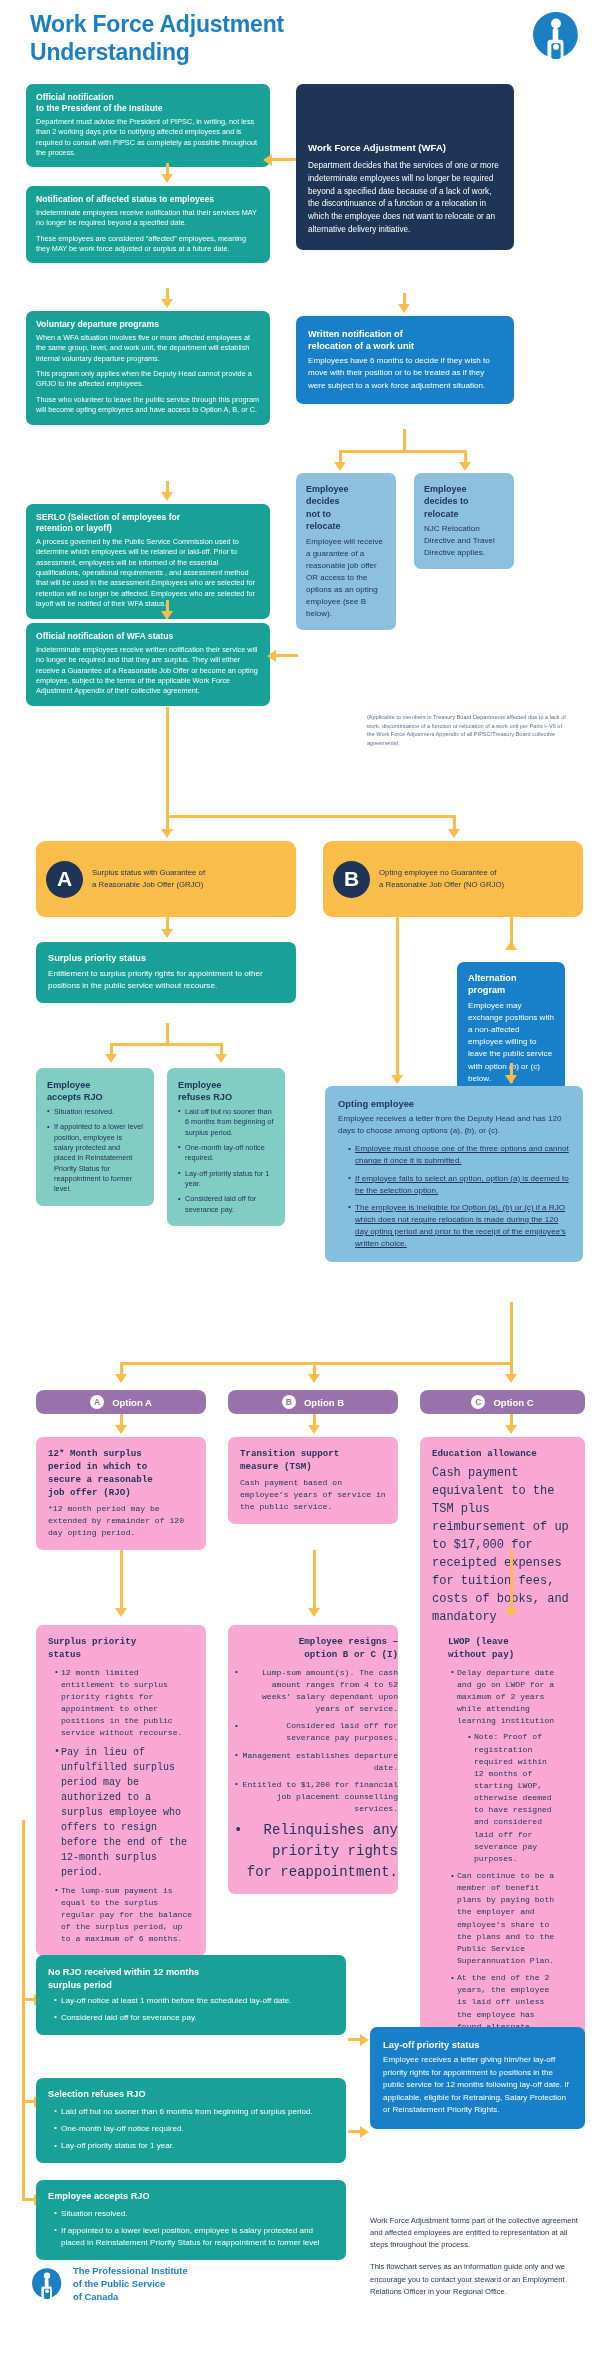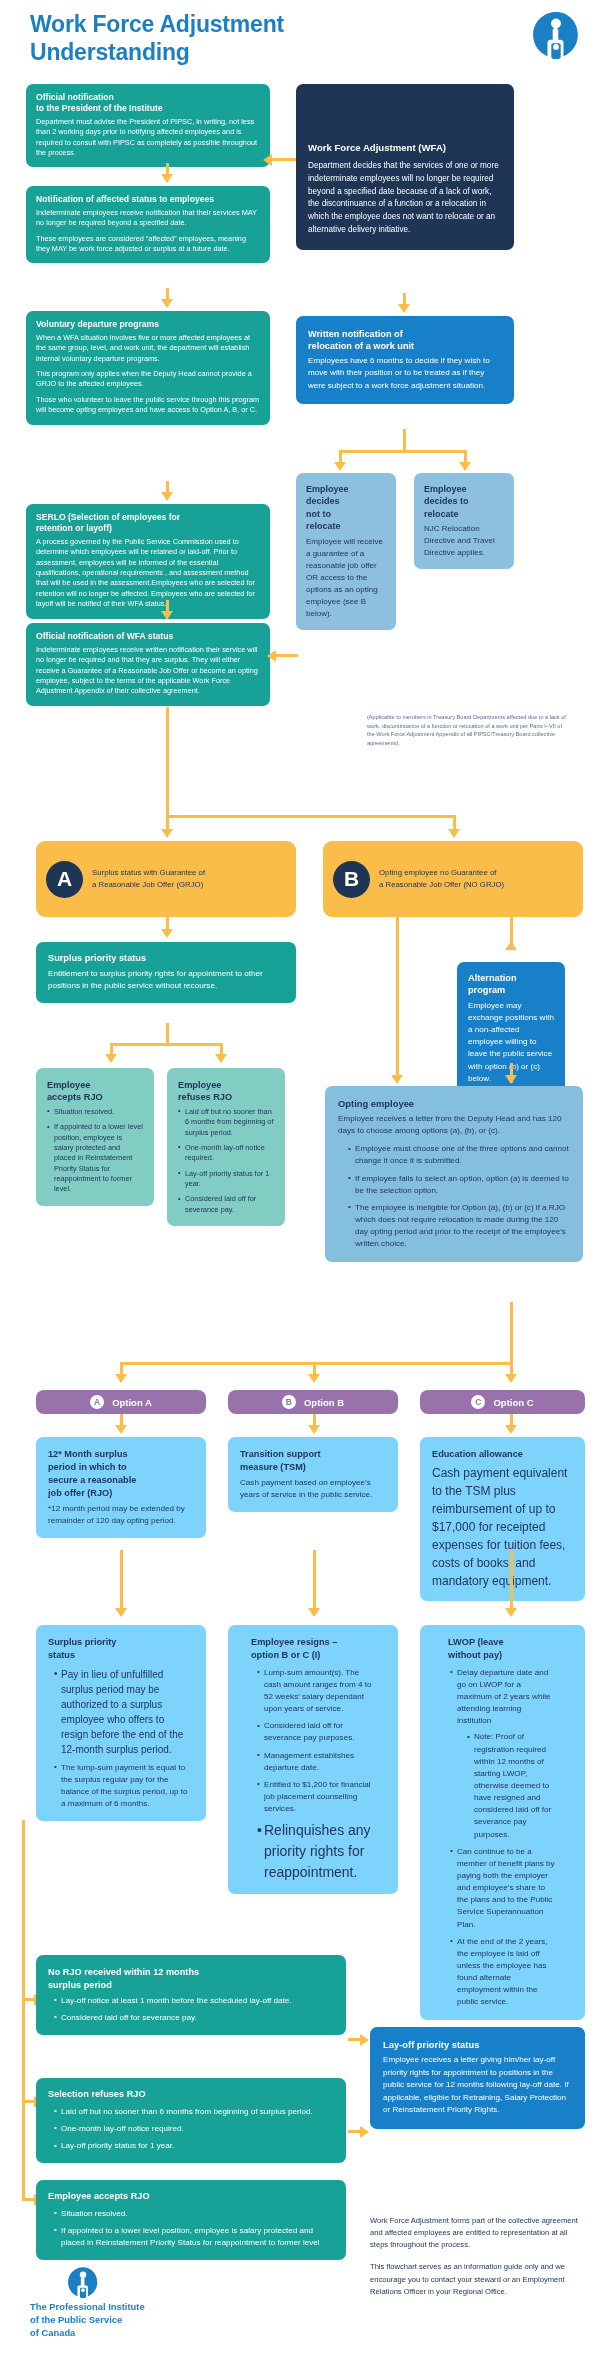--- a/index.html
+++ b/index.html
@@ -43,21 +43,21 @@
   .navy    { background:#1f3556; color:#ffffff; }
   .navy h3 { color:#ffffff; }
   .blue    { background:#1880c8; color:#ffffff; }
   .blue h3 { color:#ffffff; }
   .ltblue  { background:#8dbfdf; color:#22365c; }
   .ltblue h3 { color:#22365c; }
   .midblue { background:#84bfe0; color:#22365c; }
   .midblue h3{ color:#22365c; }
   .mint    { background:#81ccc3; color:#22365c; }
   .mint h3 { color:#22365c; }
-  .ltpurple{ background:#7dd3fc; color:#22365c; }
+  .ltpurple{ background:#f9a8d4; color:#22365c;font-family:Liberation Mono, monospace; }
   .ltpurple h3 { color:#22365c; }
 
   
   .conn { position:absolute; background:#fbbd4a; }
   .vline { width:3px; }
   .hline { height:3px; }
   .arrow-down, .arrow-up, .arrow-left, .arrow-right {
     position:absolute; width:0; height:0;
   }
   .arrow-down { border-left:6px solid transparent; border-right:6px solid transparent; border-top:9px solid #fbbd4a; }
@@ -80,21 +80,21 @@
     width:14px; height:14px; border-radius:50%; background:#ffffff; color:#9a72ab;
     font-size:8.5px; font-weight:bold; display:flex; align-items:center; justify-content:center;
     margin-right:8px; flex:0 0 auto;
   }
   .optpill .olabel { font-size:9.5px; font-weight:bold; color:#ffffff; }
 
   
   .footnote { position:absolute; font-size:5.6px; line-height:1.52; color:#5a6e90; }
   .footer-text { position:absolute; font-size:7.6px; line-height:1.6; color:#22365c; }
   .footer-text p { margin-bottom:10px; }
-  .logo-bottom { position:absolute; left:30px; top:2265px; display:flex; align-items:center;flex-direction:column; }
+  .logo-bottom { position:absolute; left:30px; top:2265px; display:flex; align-items:center; }
   .logo-bottom .mark { width:34px; height:36px; margin-right:9px; flex:0 0 auto; }
   .logo-bottom .lbtext { font-size:9.4px; font-weight:bold; line-height:1.38; color:#1b7fc4; }
 </style>
 </head>
 <body>
 
 <div class="page">
 
   <div class="header">
     <div class="title">
@@ -279,21 +279,21 @@
       <li>Laid off but no sooner than 6 months from beginning of surplus period.</li>
       <li>One-month lay-off notice required.</li>
       <li>Lay-off priority status for 1 year.</li>
       <li>Considered laid off for severance pay.</li>
     </ul>
   </div>
 
   <div class="box midblue" style="left:325px; top:1086px; width:258px; padding:12px 13px;">
     <h3 style="font-size:9.4px;">Opting employee</h3>
     <p style="font-size:8.1px; line-height:1.5;">Employee receives a letter from the Deputy Head and has 120 days to choose among options (a), (b), or (c).</p>
-    <ul style="padding-left:10px; margin-top:6px;">
+    <ul style="padding-left:10px; margin-top:6px;text-decoration:underline;">
       <li style="font-size:8.1px; line-height:1.5;">Employee must choose one of the three options and cannot change it once it is submitted.</li>
       <li style="font-size:8.1px; line-height:1.5;">If employee fails to select an option, option (a) is deemed to be the selection option.</li>
       <li style="font-size:8.1px; line-height:1.5;">The employee is ineligible for Option (a), (b) or (c) if a RJO which does not require relocation is made during the 120 day opting period and prior to the receipt of the employee’s written choice.</li>
     </ul>
   </div>
 
   <div class="conn vline" style="left:510px; top:1302px; height:27px;"></div>
   <div class="conn hline" style="left:120px; top:1362px; width:393px;"></div>
   <div class="conn vline" style="left:510px; top:1329px; height:33px;"></div>
   <div class="conn vline" style="left:120px; top:1362px; height:13px;"></div>
@@ -352,26 +352,27 @@
   <div class="arrow-down" style="left:308px; top:1608px;"></div>
   <div class="conn vline" style="left:510px; top:1550px; height:62px;"></div>
   <div class="arrow-down" style="left:505px; top:1608px;"></div>
 
   <div class="box ltpurple" style="left:36px; top:1625px; width:170px; padding:11px 12px;">
     <h3 style="font-size:9.2px; line-height:1.4;">
       <span>Surplus priority</span><br>
       <span>status</span>
     </h3>
     <ul style="padding-left:6px; margin-top:5px;">
+      <li style="font-size:8.1px; line-height:1.5;">12 month limited entitlement to surplus priority rights for appointment to other positions in the public service without recourse.</li>
       <li style="font-size:10px; line-height:1.5;">Pay in lieu of unfulfilled surplus period may be authorized to a surplus employee who offers to resign before the end of the 12-month surplus period.</li>
       <li style="font-size:8.1px; line-height:1.5;">The lump-sum payment is equal to the surplus regular pay for the balance of the surplus period, up to a maximum of 6 months.</li>
     </ul>
   </div>
 
-  <div class="box ltpurple" style="left:228px; top:1625px; width:170px; padding:11px 23px;">
+  <div class="box ltpurple" style="left:228px; top:1625px; width:170px; padding:11px 0;text-align:right;">
     <h3 style="font-size:9.2px; line-height:1.4;">
       <span>Employee resigns –</span><br>
       <span>option B or C (I)</span>
     </h3>
     <ul style="padding-left:6px; margin-top:5px;">
       <li style="font-size:8.1px; line-height:1.5;">Lump-sum amount(s). The cash amount ranges from 4 to 52 weeks’ salary dependant upon years of service.</li>
       <li style="font-size:8.1px; line-height:1.5;">Considered laid off for severance pay purposes.</li>
       <li style="font-size:8.1px; line-height:1.5;">Management establishes departure date.</li>
       <li style="font-size:8.1px; line-height:1.5;">Entitled to $1,200 for financial job placement counselling services.</li>
       <li style="font-size:14px; line-height:1.5;">Relinquishes any priority rights for reappointment.</li>

